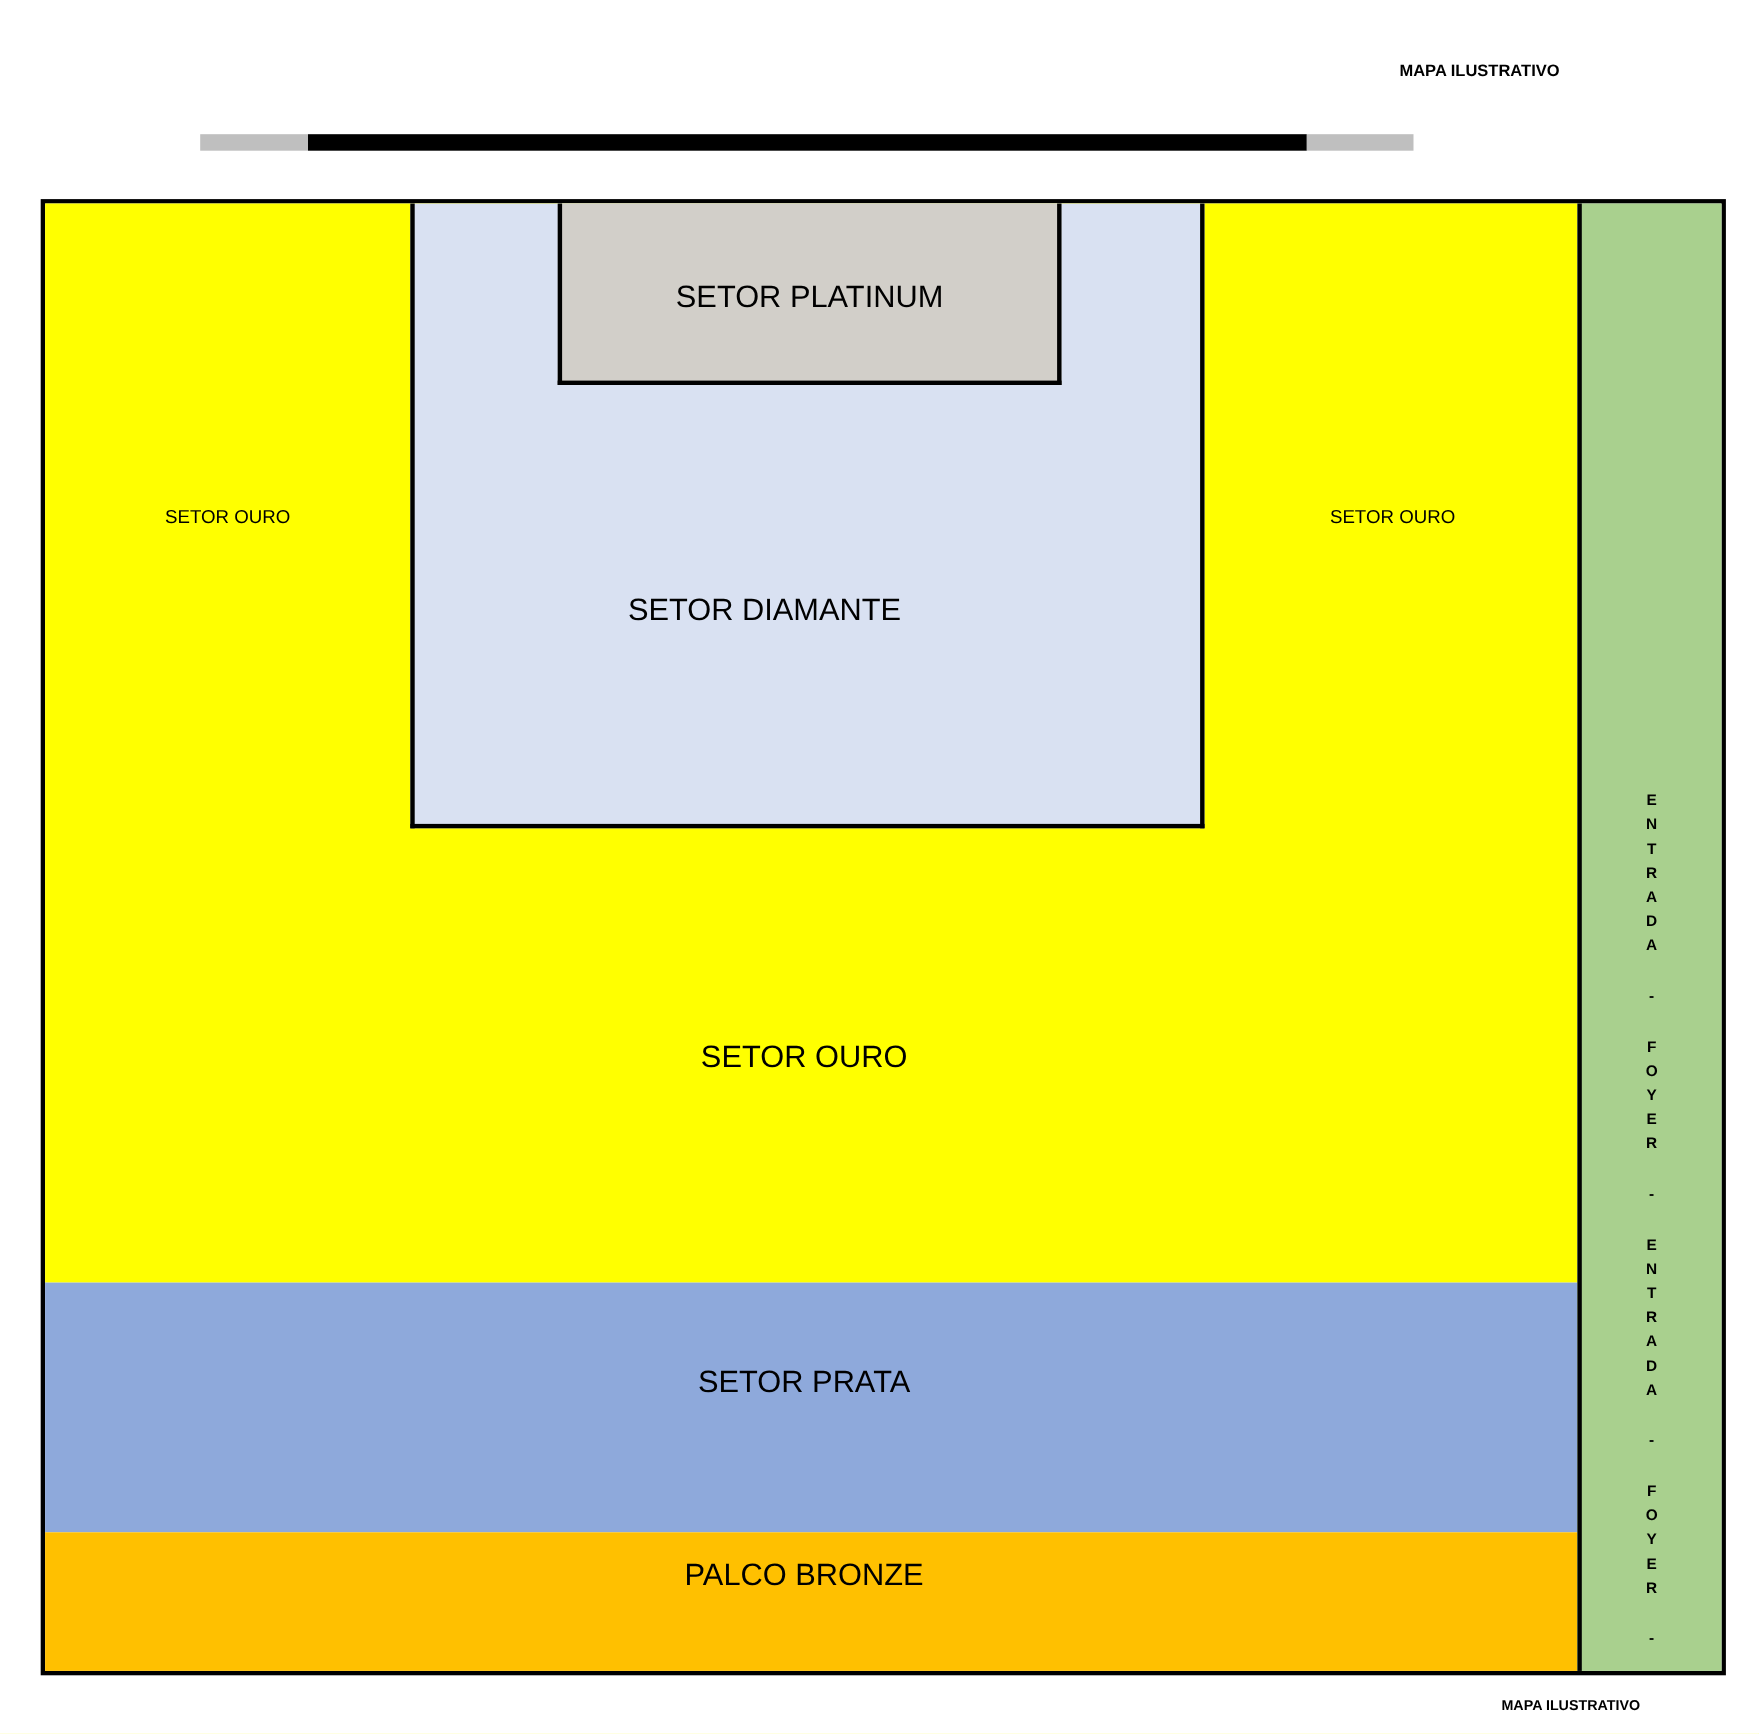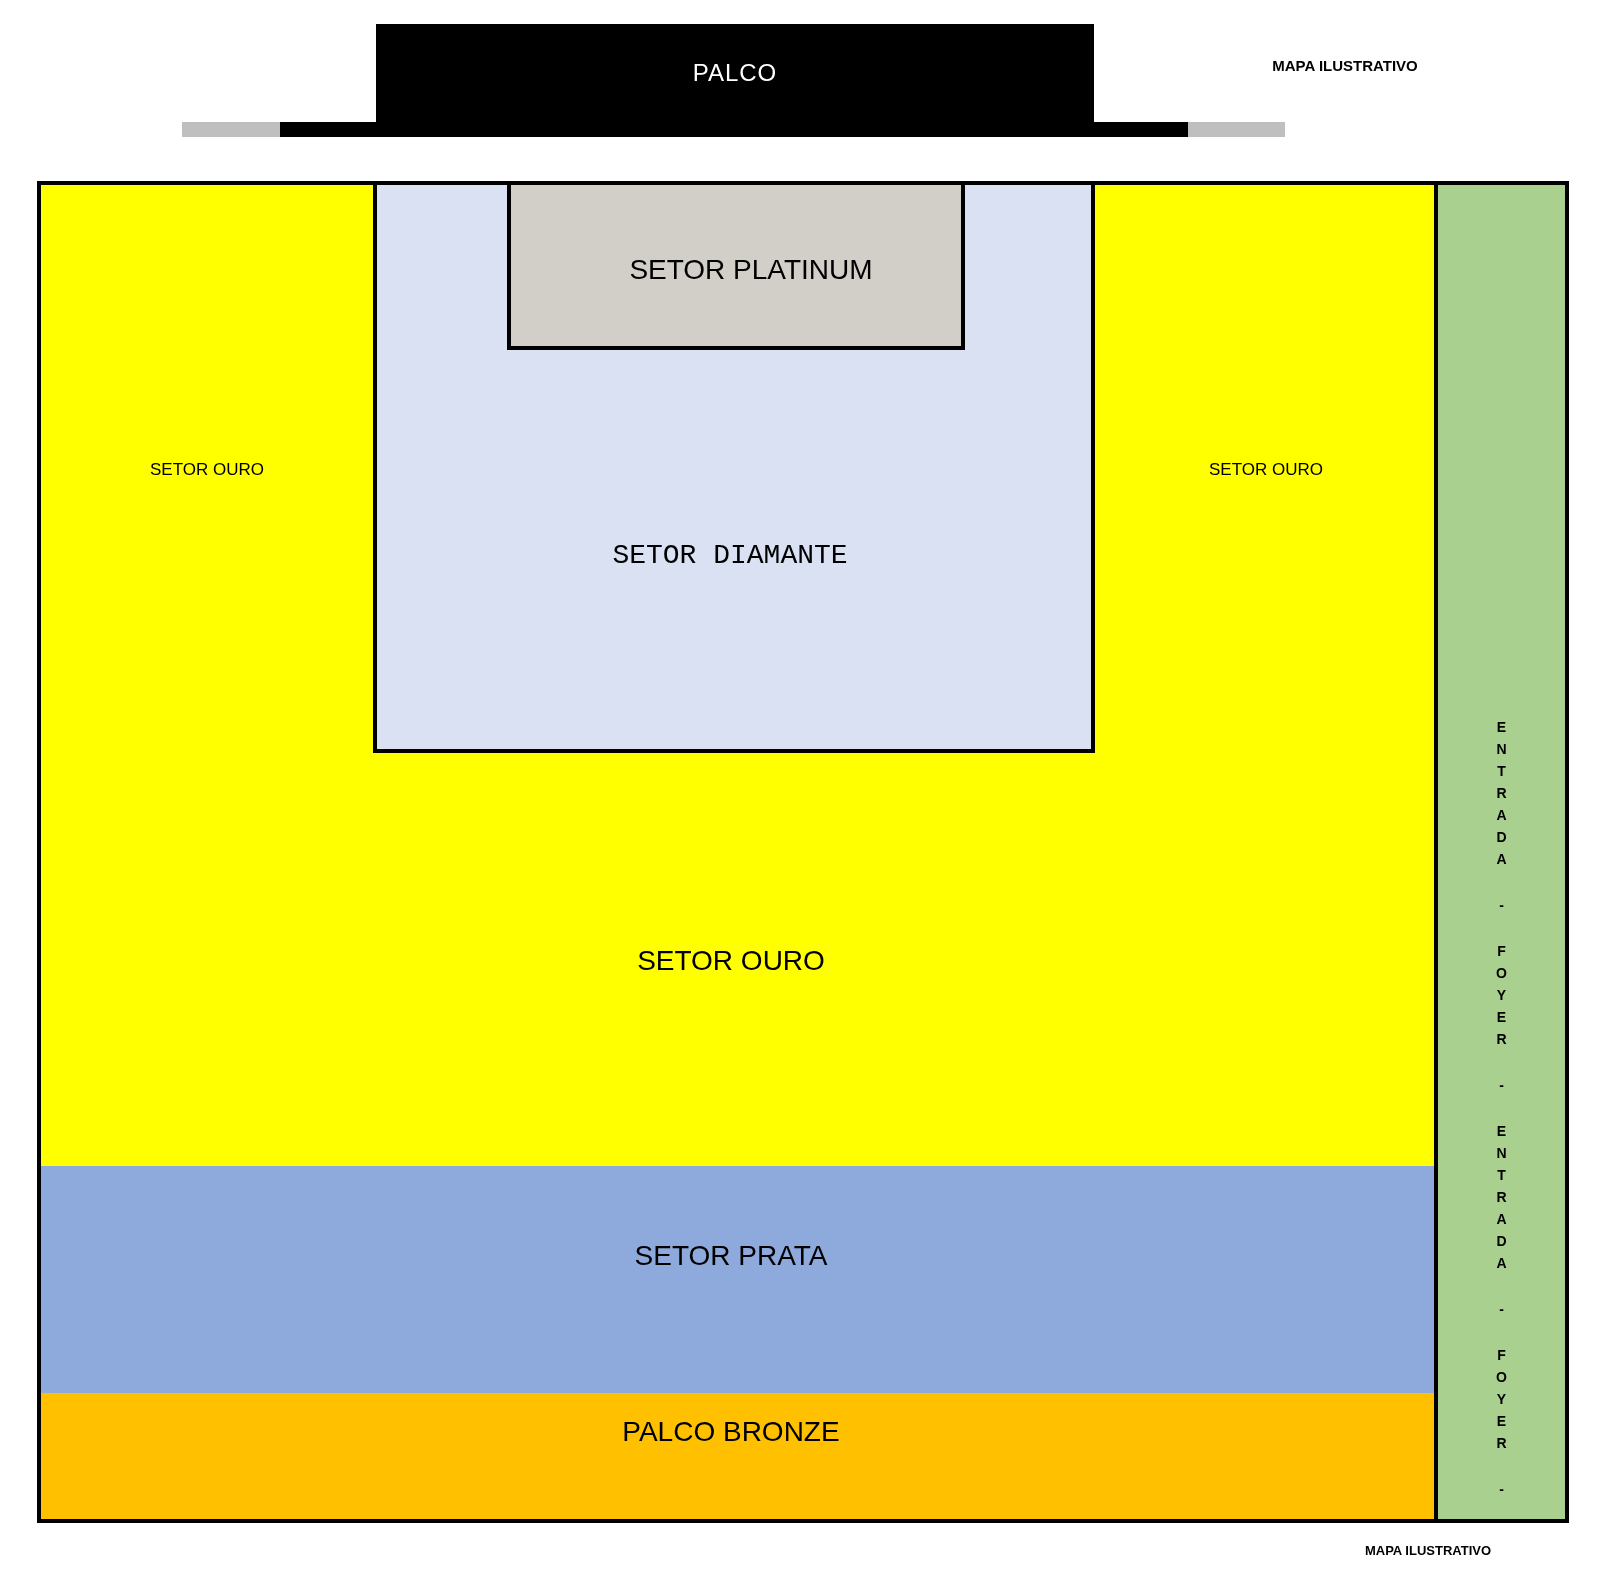--- a/index.html
+++ b/index.html
@@ -71,36 +71,33 @@
   }
   .v-dash{margin:24px 0;}
 
   
   .sector-label{
     position:absolute;transform:translate(-50%,-50%);
     white-space:nowrap;color:#000;
   }
   .lbl-big{font-size:28px;}
   .lbl-small{font-size:17px;}
-  .lbl-platinum {left:695px;top:85px;margin-left:15px;}
-  .lbl-diamante {left:689px;top:370px;font-family:Liberation Mono, monospace;}
+  .lbl-platinum {left:695px;top:85px;}
+  .lbl-diamante {left:654px;top:370px;}
   .lbl-ouro-left {left:166px;top:285px;}
   .lbl-ouro-right{left:1225px;top:285px;}
   .lbl-ouro-main {left:690px;top:776px;}
   .lbl-prata     {left:690px;top:1071px;}
   .lbl-bronze    {left:690px;top:1247px;}
 </style>
 </head>
 <body>
 
 <div class="canvas">
 
-  <div class="abs stage">
-    <span class="stage-label">PALCO</span>
-  </div>
   <div class="abs stage-wing left"></div>
   <div class="abs stage-apron"></div>
   <div class="abs stage-wing right"></div>
 
   <div class="abs note-top">MAPA ILUSTRATIVO</div>
 
   <div class="abs venue-map">
 
     <div class="abs sector ouro-bg"></div>
     <div class="abs sector prata-band"></div>

